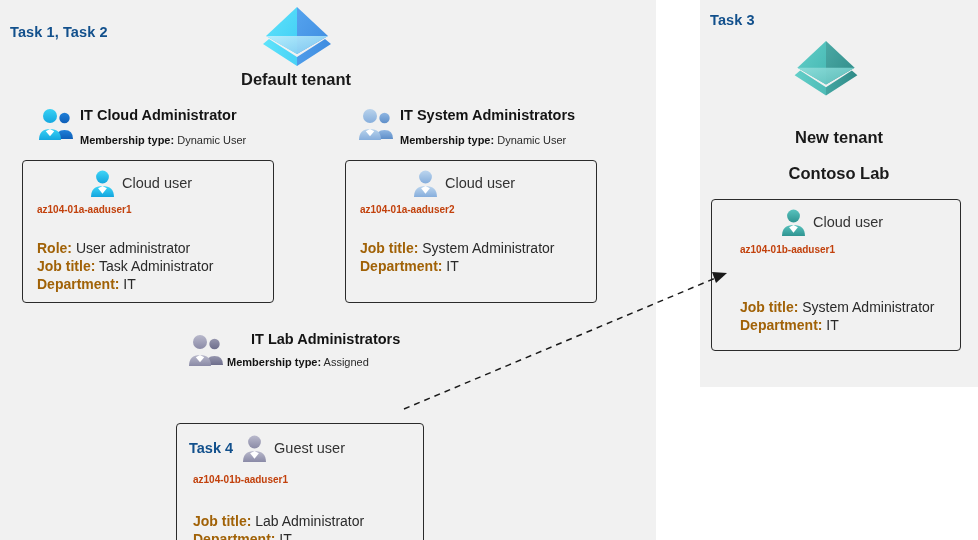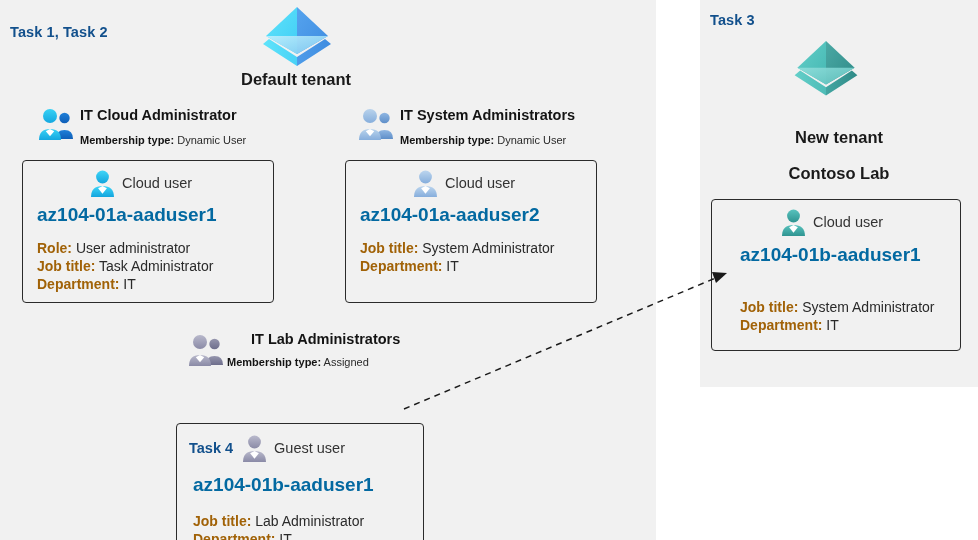--- a/index.html
+++ b/index.html
@@ -70,22 +70,22 @@
   .card-head .task-inline{
     color:#12508c;
     font-weight:bold;
     font-size:14.5px;
     margin-right:8px;
   }
 
   .card-id{
     position:absolute;
     font-weight:bold;
-    font-size:19px;
-    color:#0369a1;
+    font-size:10px;
+    color:#c2410c;
     white-space:nowrap;
   }
   .attr-list{position:absolute;white-space:nowrap;}
   .attr{
     font-size:14px;
     color:#2a2a2a;
     line-height:18px;
     white-space:nowrap;
   }
   .attr b{font-weight:bold;color:#a16207;}

